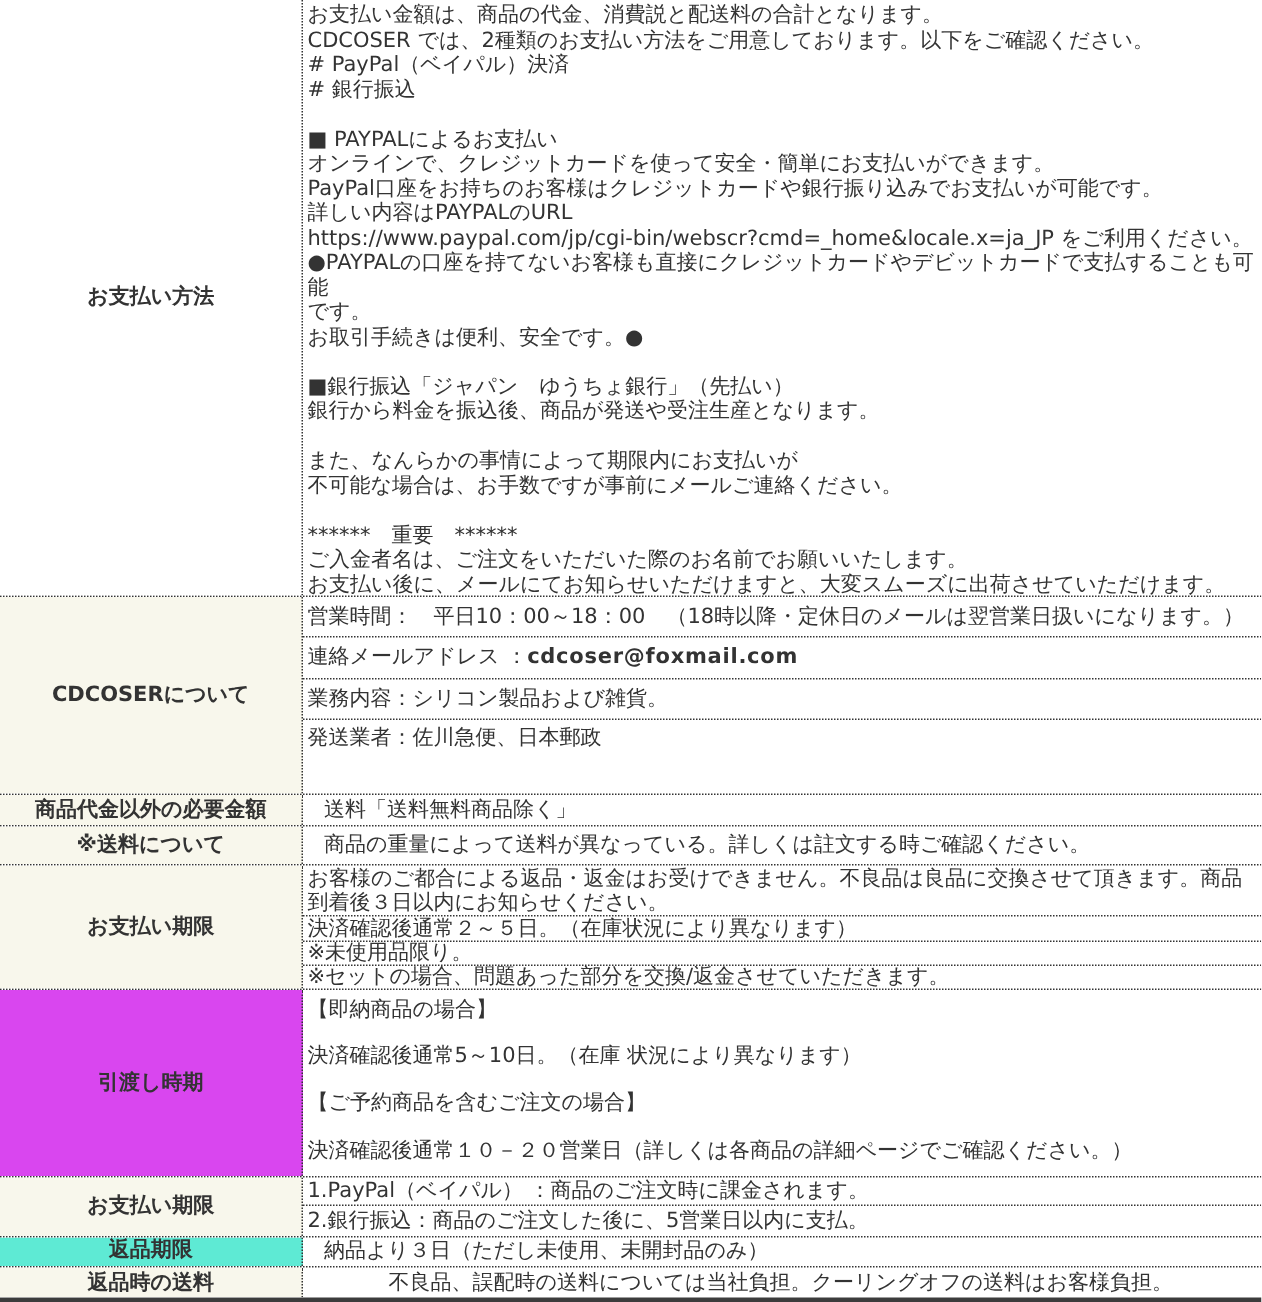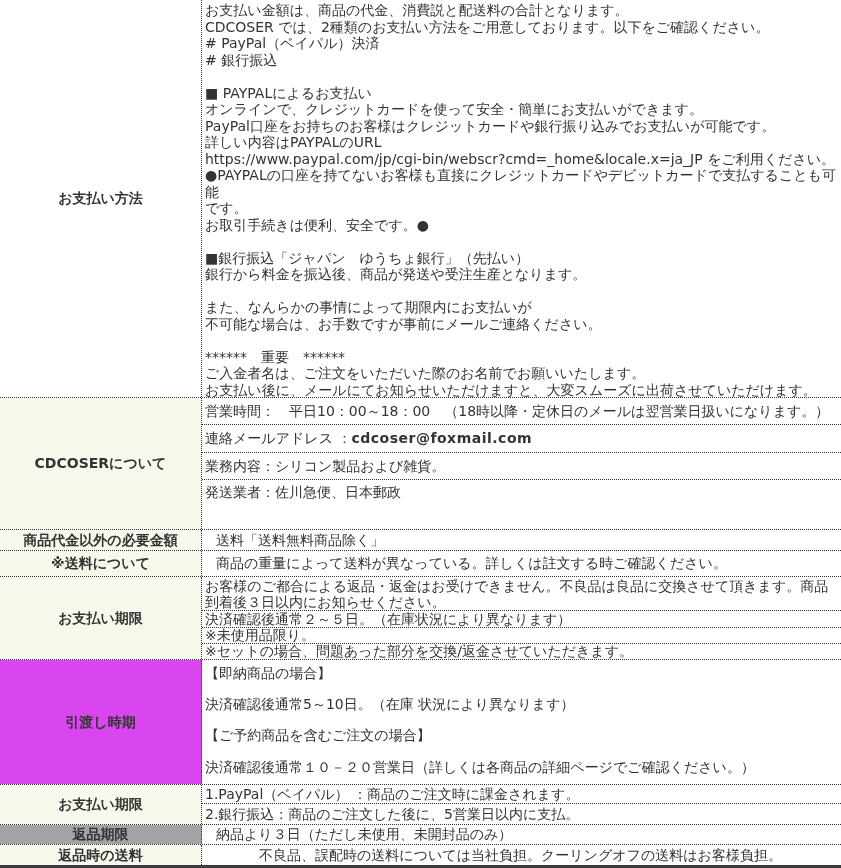--- a/index.html
+++ b/index.html
@@ -197,21 +197,21 @@
       <div class="sub s1">
         <span>1.PayPal（ベイパル） ：商品のご注文時に課金されます。</span>
       </div>
       <div class="sub s2 last">
         <span>2.銀行振込：商品のご注文した後に、5営業日以内に支払。</span>
       </div>
     </div>
   </div>
 
   <div class="row r8">
-    <div class="hcell" style="background: #a3a3a3;">
+    <div class="hcell" style="background: #5eead4; font-family: Liberation Serif, serif;">
       <span>返品期限</span>
     </div>
     <div class="body">
       <div class="single" style="flex:1">
         <span>納品より３日（ただし未使用、未開封品のみ）</span>
       </div>
     </div>
   </div>
 
   <div class="row r9">

